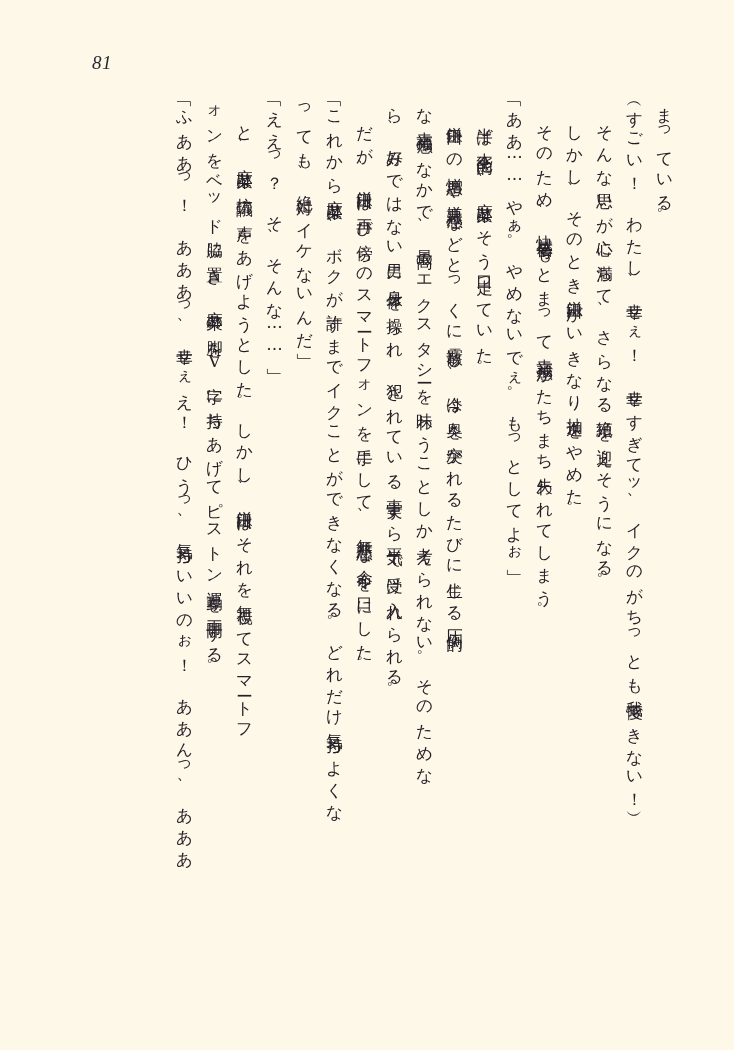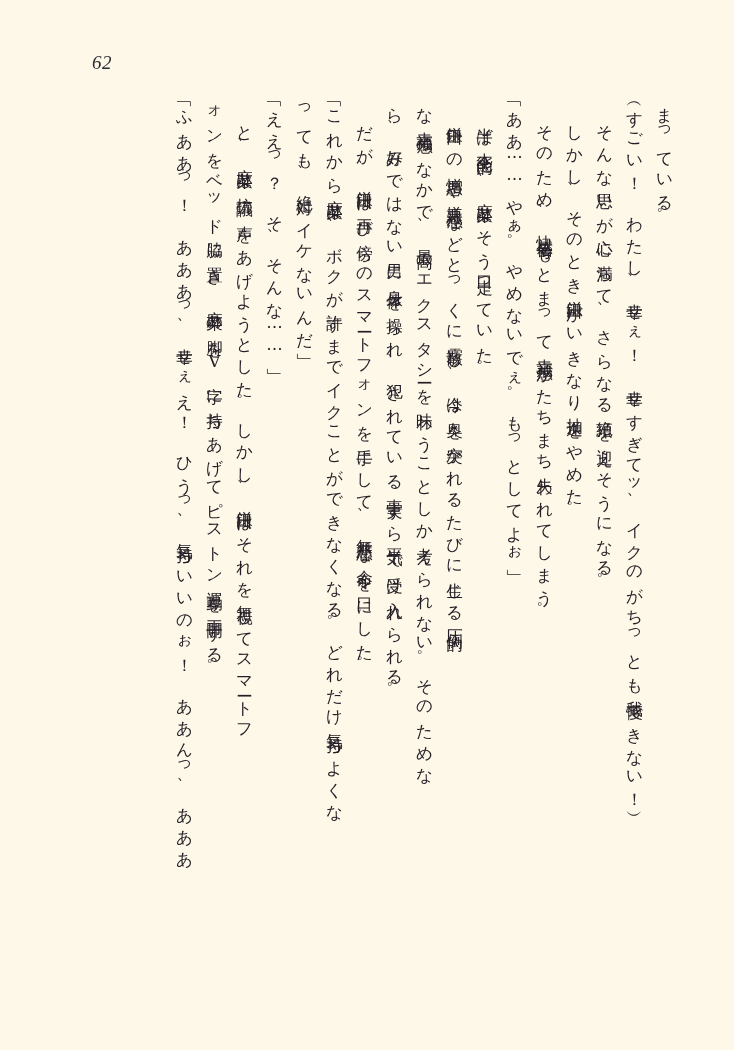--- a/index.html
+++ b/index.html
@@ -57,21 +57,21 @@
   }
   .line.indent {
     padding-top: 18px;
   }
 </style>
 </head>
 <body>
 
 <div class="page">
 
-  <div class="page-number">62</div>
+  <div class="page-number">81</div>
 
   <div class="text-block">
     <div class="line">まっている。</div>
     <div class="line">（すごい！　わたし、幸せぇ！　幸せすぎてッ、イクのがちっとも我慢できない！）</div>
     <div class="line indent">そんな思いが心に満ちて、さらなる絶頂を迎えそうになる。</div>
     <div class="line indent">しかし、そのとき鎌田がいきなり抽送をやめた。</div>
     <div class="line indent">そのため、快感信号もとまって幸福感がたちまち失われてしまう。</div>
     <div class="line">「ああ……やぁ。やめないでぇ。もっとしてよぉ」</div>
     <div class="line indent">半ば本能的に、麻菜はそう口走っていた。</div>
     <div class="line indent">鎌田への憎悪や嫌悪感などとっくに霧散し、今は奥を突かれるたびに生じる圧倒的</div>

